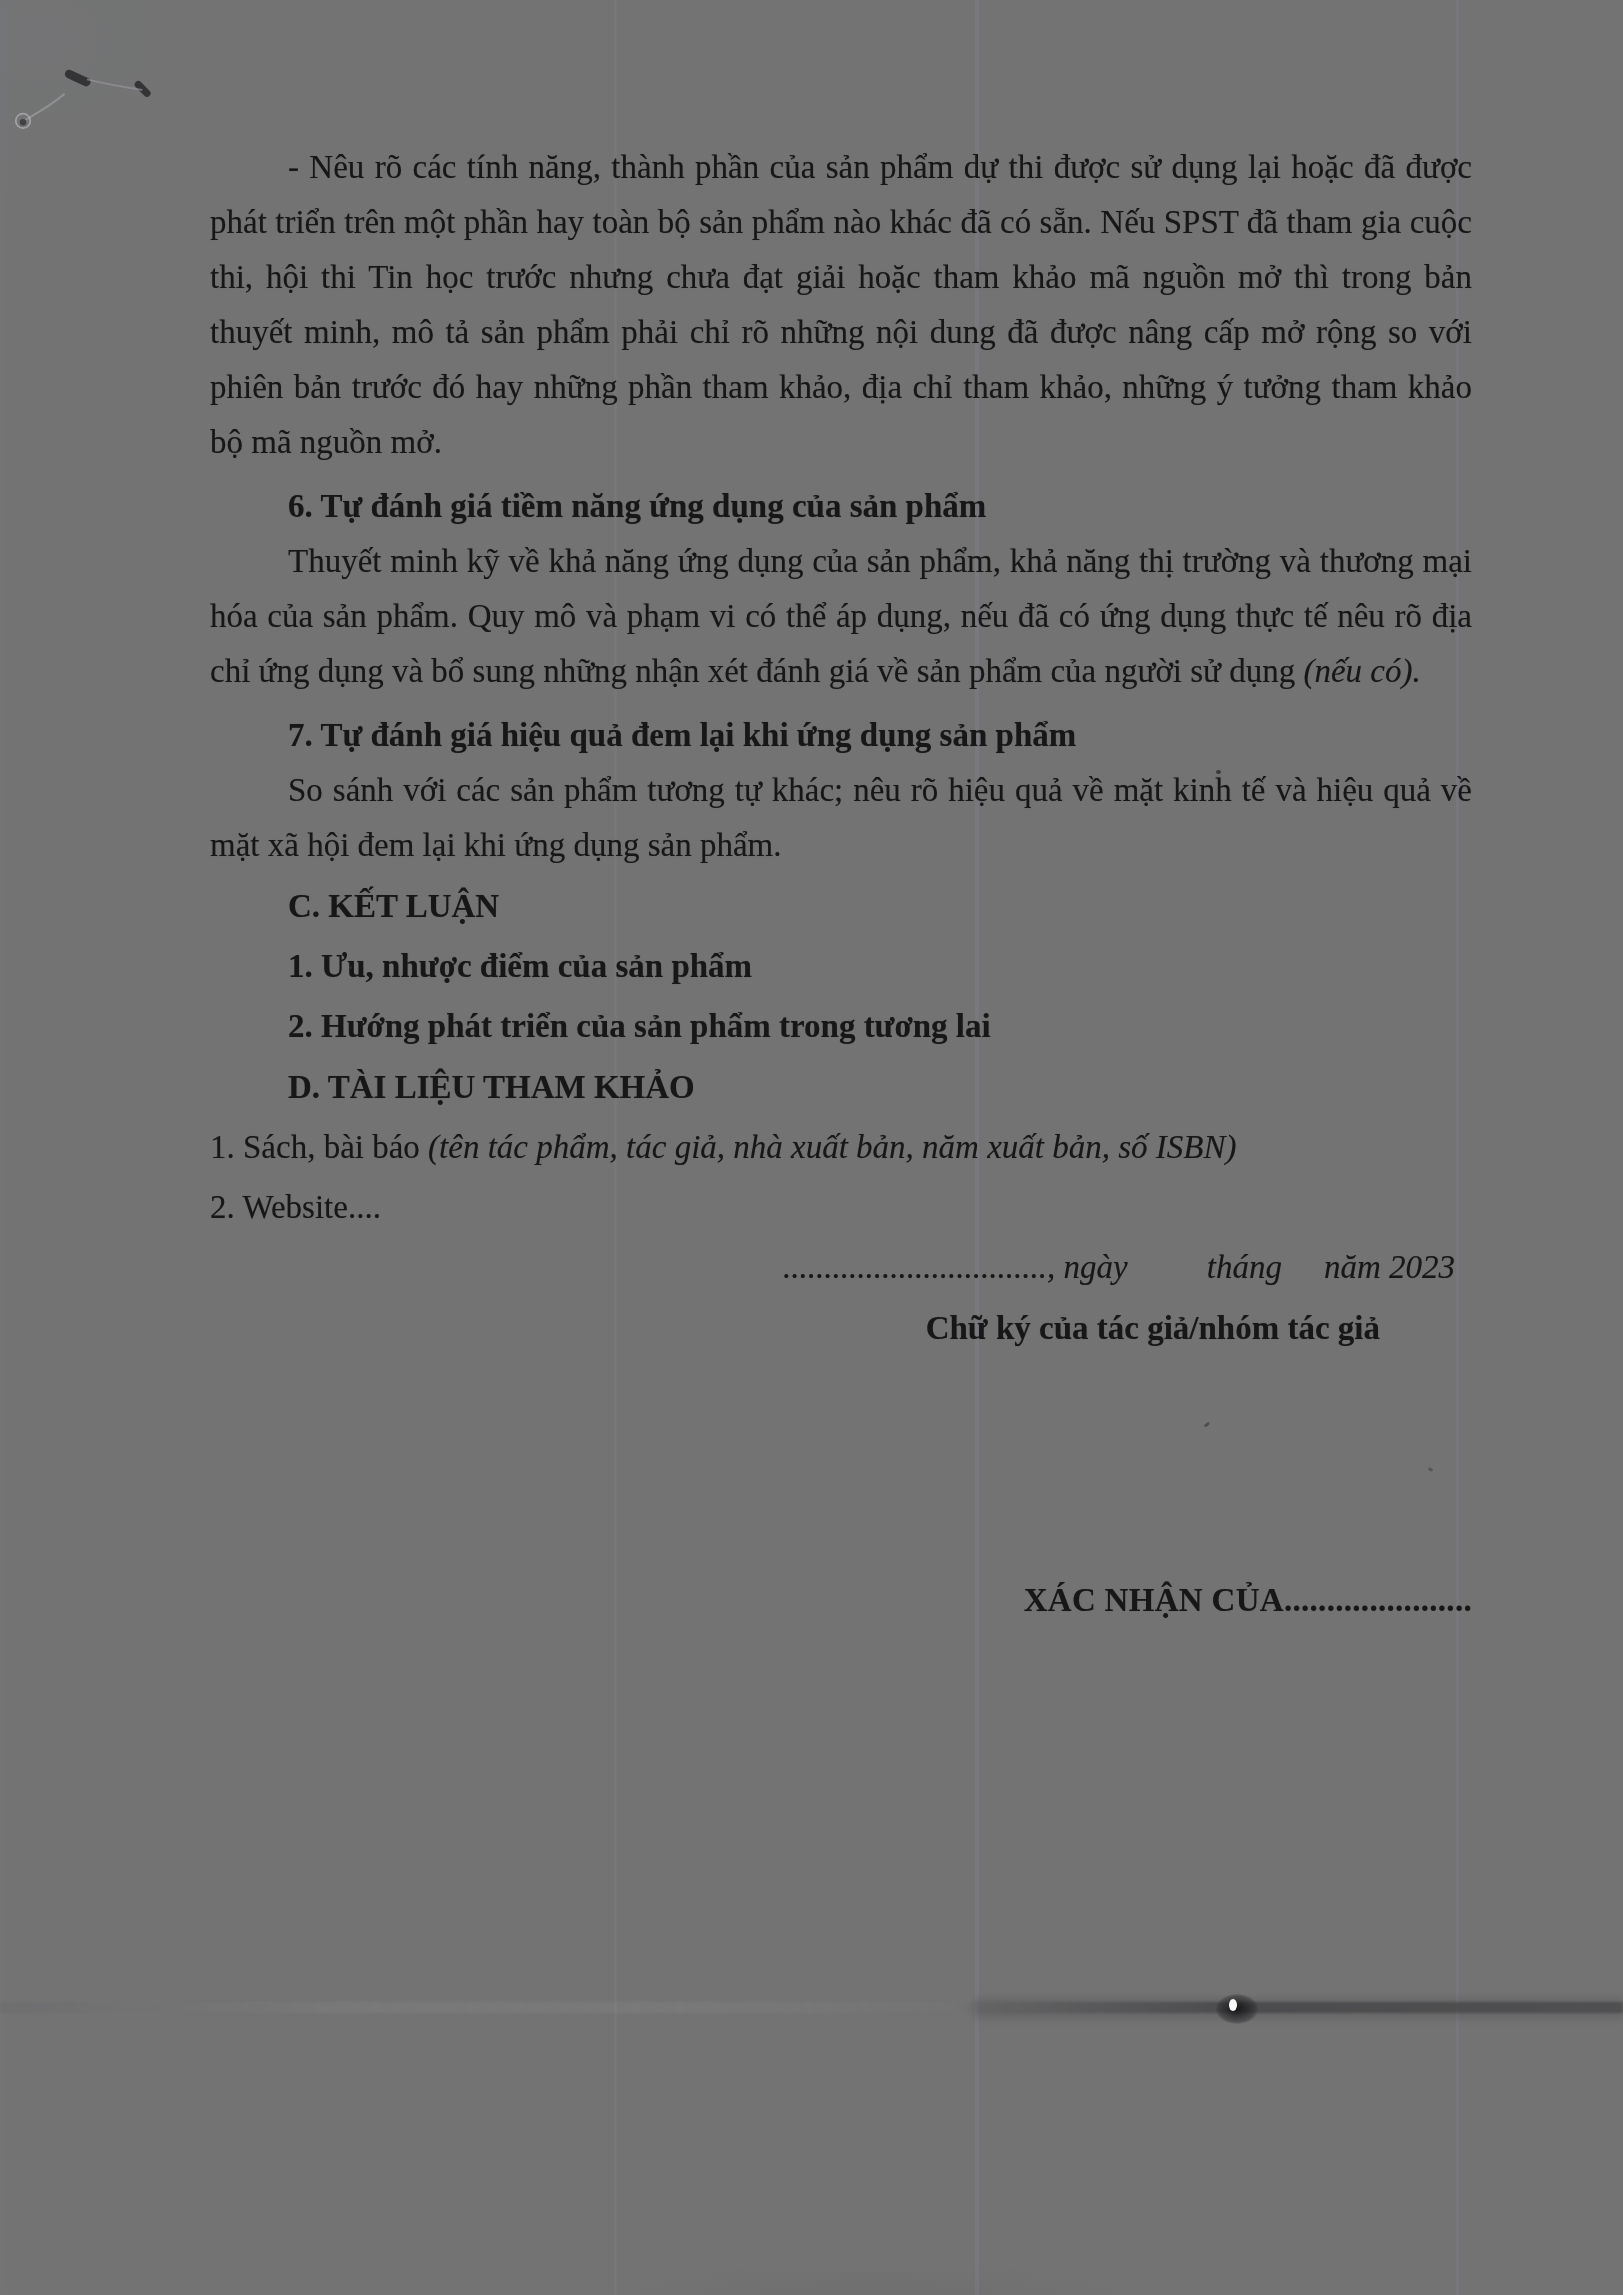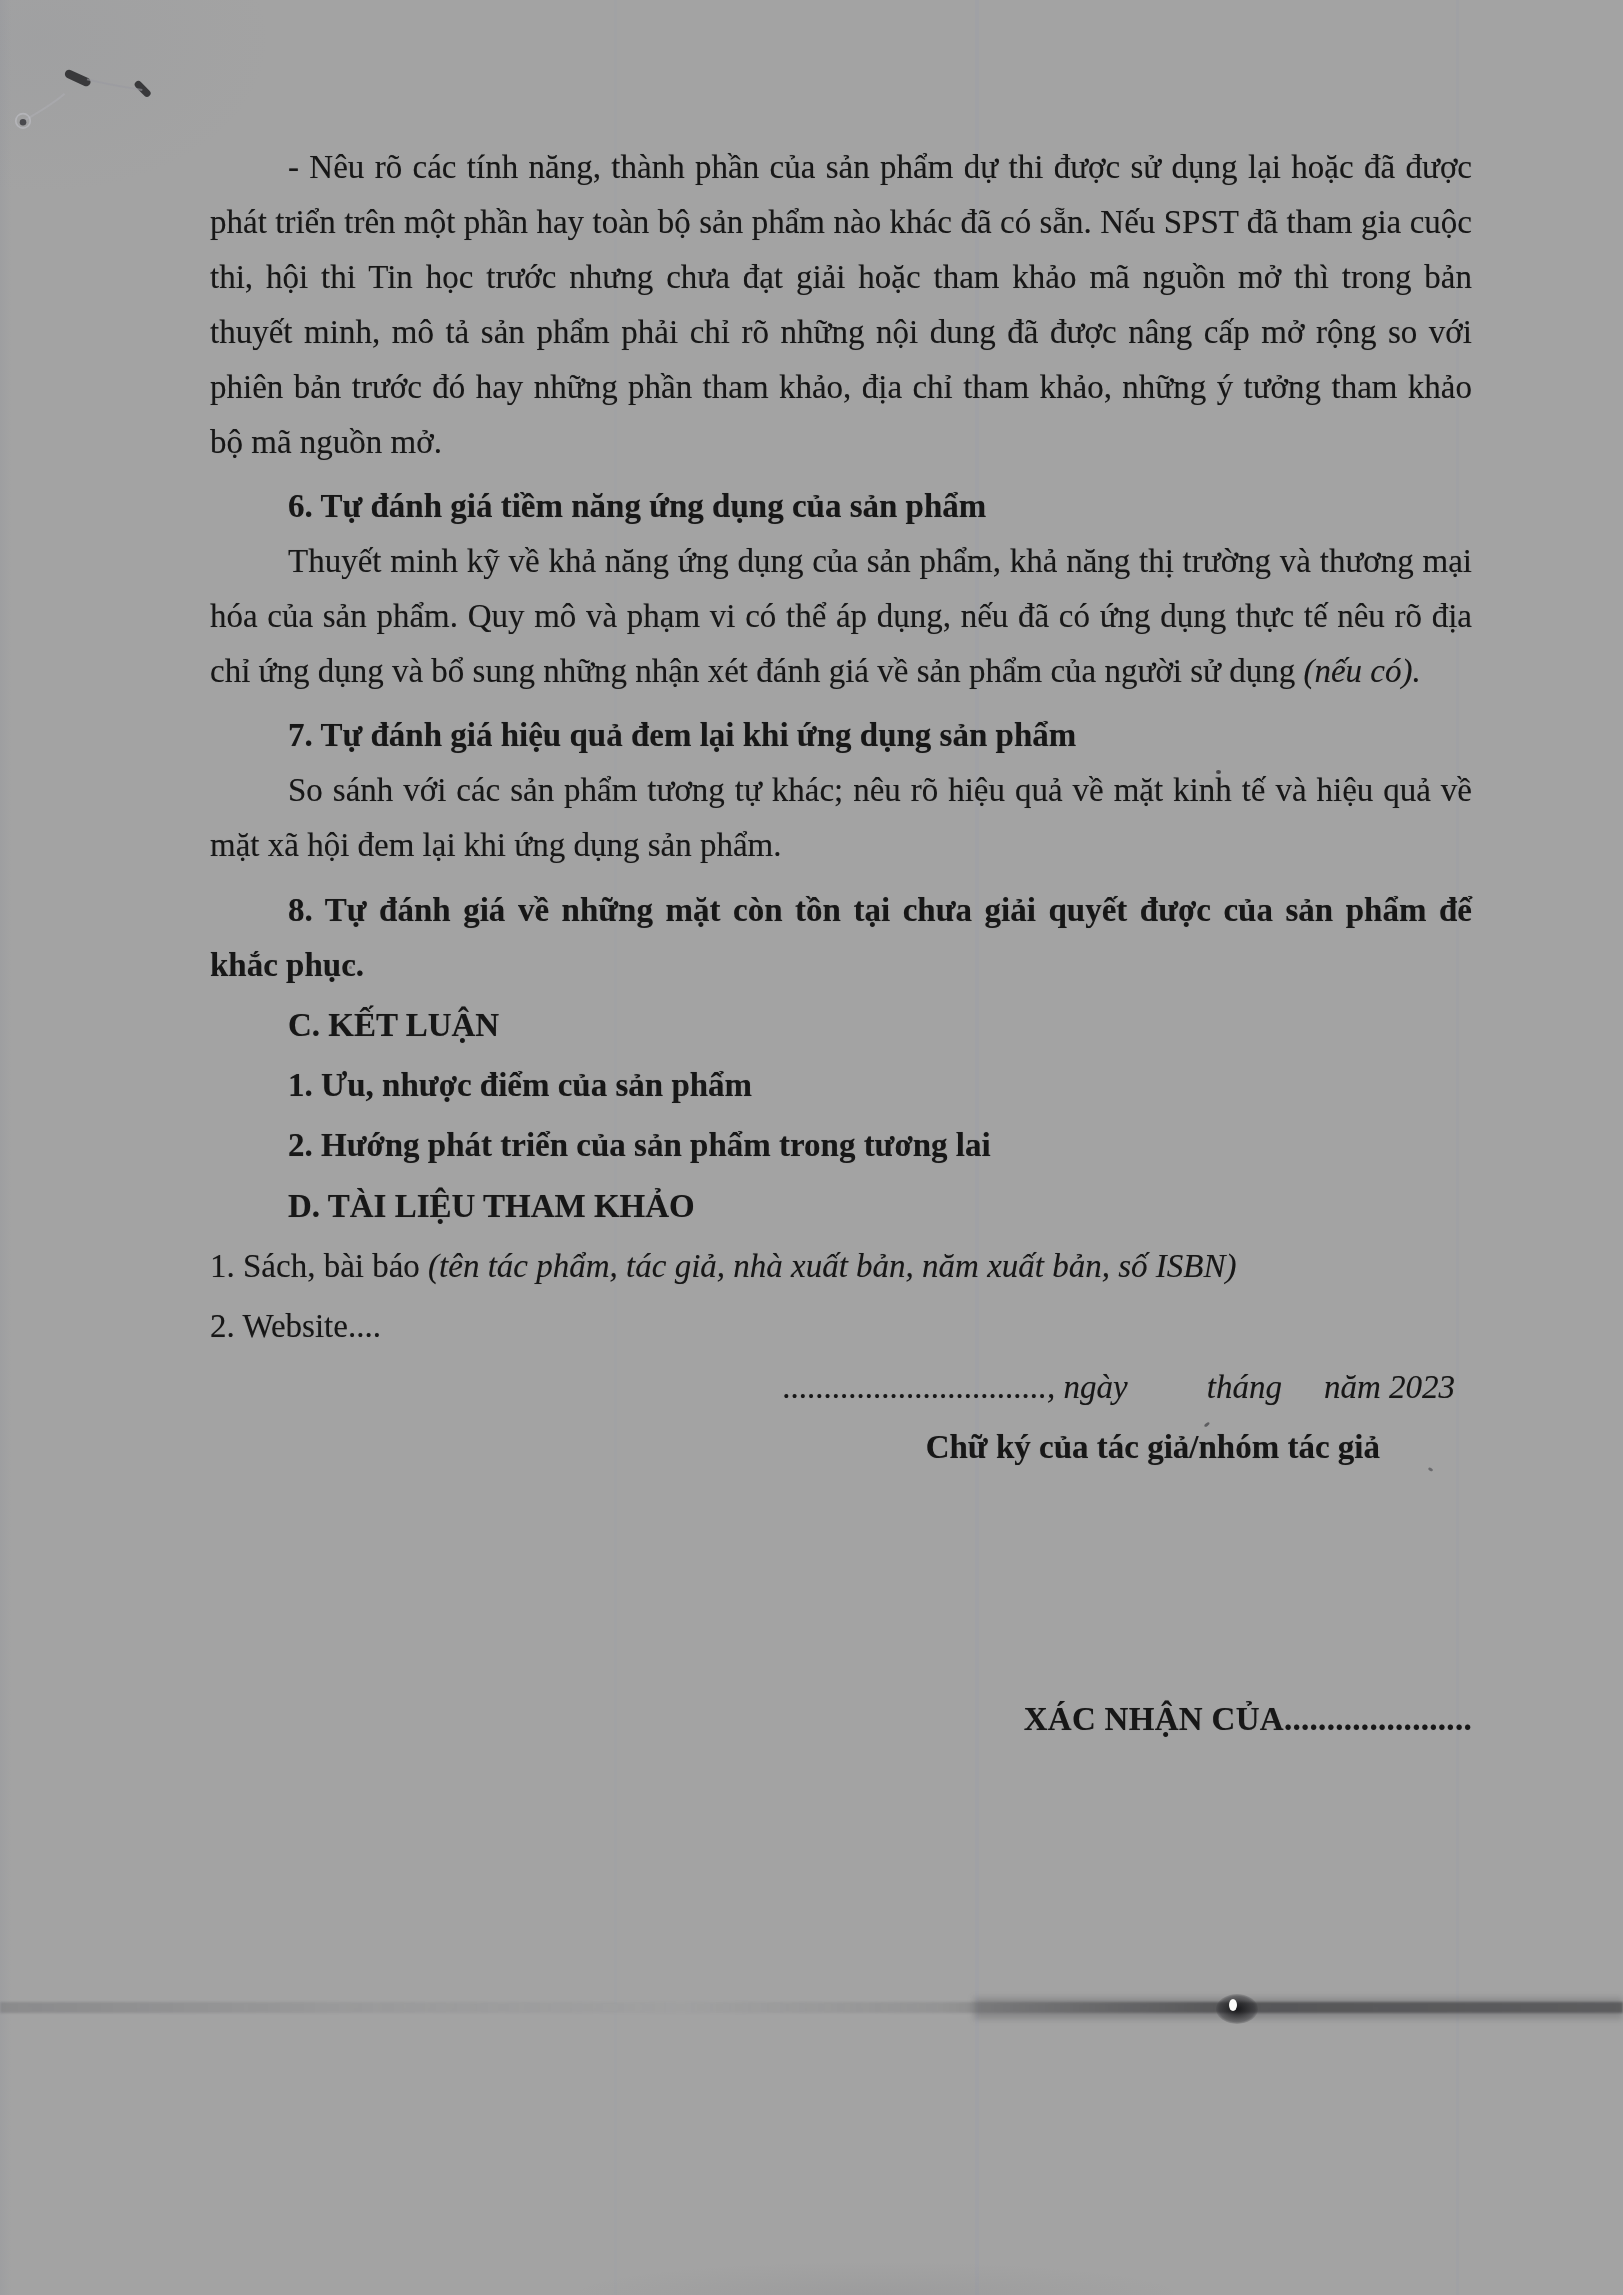--- a/index.html
+++ b/index.html
@@ -1,21 +1,21 @@
 <!DOCTYPE html>
 <html lang="vi" style="font-size:10.5px"><head>
 <meta charset="utf-8">
 <title>Scanned Document</title>
 <style>
   html,body{margin:0;padding:0;background:#d9d9d9;}
   .page{
     position:relative;
     width:1623px;height:2295px;
     margin:0 auto;
-    background:#a3a3a3;
+    background:#737373;
     overflow:hidden;
     font-family:"Liberation Serif","DejaVu Serif",serif;
     color:#171717;
     text-shadow:0 0 0.7px rgba(25,25,25,.38);
   }
   
   .fold{position:absolute;top:0;bottom:0;pointer-events:none;filter:blur(0.7px);}
   .fold.f1{left:614px;width:3.3px;background:rgba(150,158,178,.10);}
   .fold.f2{left:975px;width:4px;background:rgba(150,158,178,.16);}
   .fold.f3{left:1456px;width:3.3px;background:rgba(150,158,178,.13);}
@@ -95,21 +95,20 @@
     <p class="just ind">- Nêu rõ các tính năng, thành phần của sản phẩm dự thi được sử dụng lại hoặc đã được phát triển trên một phần hay toàn bộ sản phẩm nào khác đã có sẵn. Nếu SPST đã tham gia cuộc thi, hội thi Tin học trước nhưng chưa đạt giải hoặc tham khảo mã nguồn mở thì trong bản thuyết minh, mô tả sản phẩm phải chỉ rõ những nội dung đã được nâng cấp mở rộng so với phiên bản trước đó hay những phần tham khảo, địa chỉ tham khảo, những ý tưởng tham khảo bộ mã nguồn mở.</p>
 
     <p class="b ind h6m">6. Tự đánh giá tiềm năng ứng dụng của sản phẩm</p>
 
     <p class="just ind"><span>Thuyết minh kỹ về khả năng ứng dụng của sản phẩm, khả năng thị trường và thương mại hóa của sản phẩm. Quy mô và phạm vi có thể áp dụng, nếu đã có ứng dụng thực tế nêu rõ địa chỉ ứng dụng và bổ sung những nhận xét đánh giá về sản phẩm của người sử dụng </span><span class="i">(nếu có).</span></p>
 
     <p class="b ind h7m">7. Tự đánh giá hiệu quả đem lại khi ứng dụng sản phẩm</p>
 
     <p class="just ind">So sánh với các sản phẩm tương tự khác; nêu rõ hiệu quả về mặt kinh tế và hiệu quả về mặt xã hội đem lại khi ứng dụng sản phẩm.</p>
 
-    <p class="b just ind h8m">8. Tự đánh giá về những mặt còn tồn tại chưa giải quyết được của sản phẩm để khắc phục.</p>
 
     <p class="b ind m8">C. KẾT LUẬN</p>
 
     <p class="b ind m8">1. Ưu, nhược điểm của sản phẩm</p>
 
     <p class="b ind m8">2. Hướng phát triển của sản phẩm trong tương lai</p>
 
 
     <p class="b ind m8">D. TÀI LIỆU THAM KHẢO</p>
 

